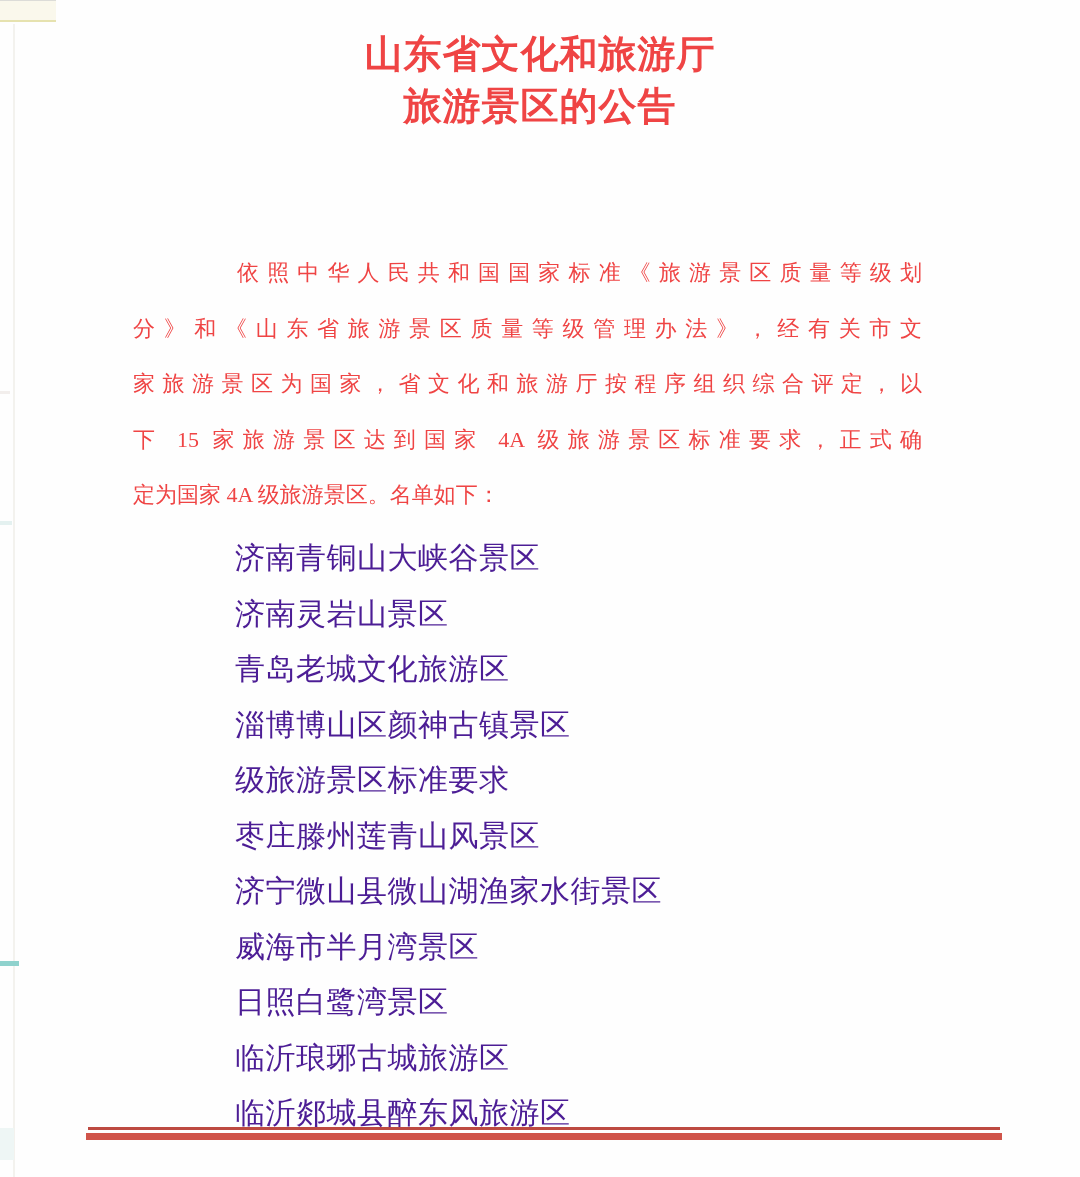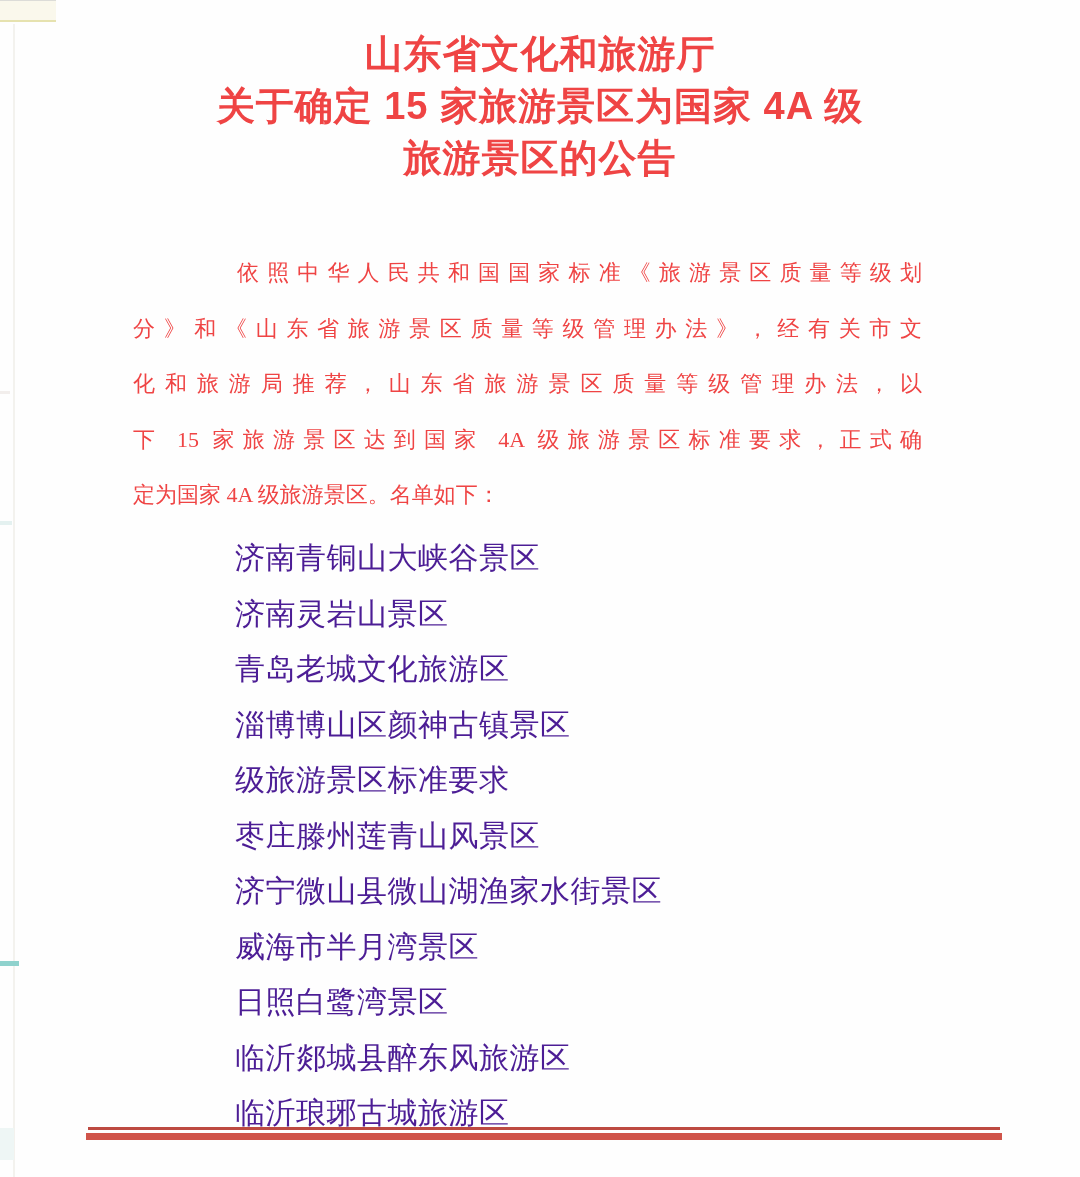--- a/index.html
+++ b/index.html
@@ -105,47 +105,46 @@
   <div class="corner-line"></div>
   <div class="edge-vline"></div>
   <div class="cyan-tick tick-a"></div>
   <div class="cyan-tick tick-b"></div>
   <div class="cyan-tick tick-c"></div>
   <div class="cyan-tick tick-d"></div>
 
   <div class="title-block">
     <div>
         <div class="title-line">山东省文化和旅游厅</div>
-        <div class="title-line">关于确定 15 家旅游景区为国家 4A 级</div>
         <div class="title-line">旅游景区的公告</div>
       </div>
   </div>
 
   <div class="body-block">
     <div>
         <div class="para-line">依照中华人民共和国国家标准《旅游景区质量等级划</div>
         <div class="para-line">分》和《山东省旅游景区质量等级管理办法》，经有关市文</div>
-        <div class="para-line">化和旅游局推荐，山东省旅游景区质量等级管理办法，以</div>
+        <div class="para-line">家旅游景区为国家，省文化和旅游厅按程序组织综合评定，以</div>
         <div class="para-line">下 15 家旅游景区达到国家 4A 级旅游景区标准要求，正式确</div>
         <div class="para-line">定为国家 4A 级旅游景区。名单如下：</div>
       </div>
   </div>
 
   <div class="list-block">
     <div>
         <div class="list-item">济南青铜山大峡谷景区</div>
         <div class="list-item">济南灵岩山景区</div>
         <div class="list-item">青岛老城文化旅游区</div>
         <div class="list-item">淄博博山区颜神古镇景区</div>
         <div class="list-item">级旅游景区标准要求</div>
         <div class="list-item">枣庄滕州莲青山风景区</div>
         <div class="list-item">济宁微山县微山湖渔家水街景区</div>
         <div class="list-item">威海市半月湾景区</div>
         <div class="list-item">日照白鹭湾景区</div>
+        <div class="list-item">临沂琅琊古城旅游区</div>
         <div class="list-item">临沂郯城县醉东风旅游区</div>
-        <div class="list-item">临沂琅琊古城旅游区</div>
       </div>
   </div>
 
   <div class="divider-thin" style="background: rgb(189, 74, 65);"></div>
   <div class="divider-thick" style="background: rgb(208, 84, 74);"></div>
 
 </div>
 
 </body></html>

